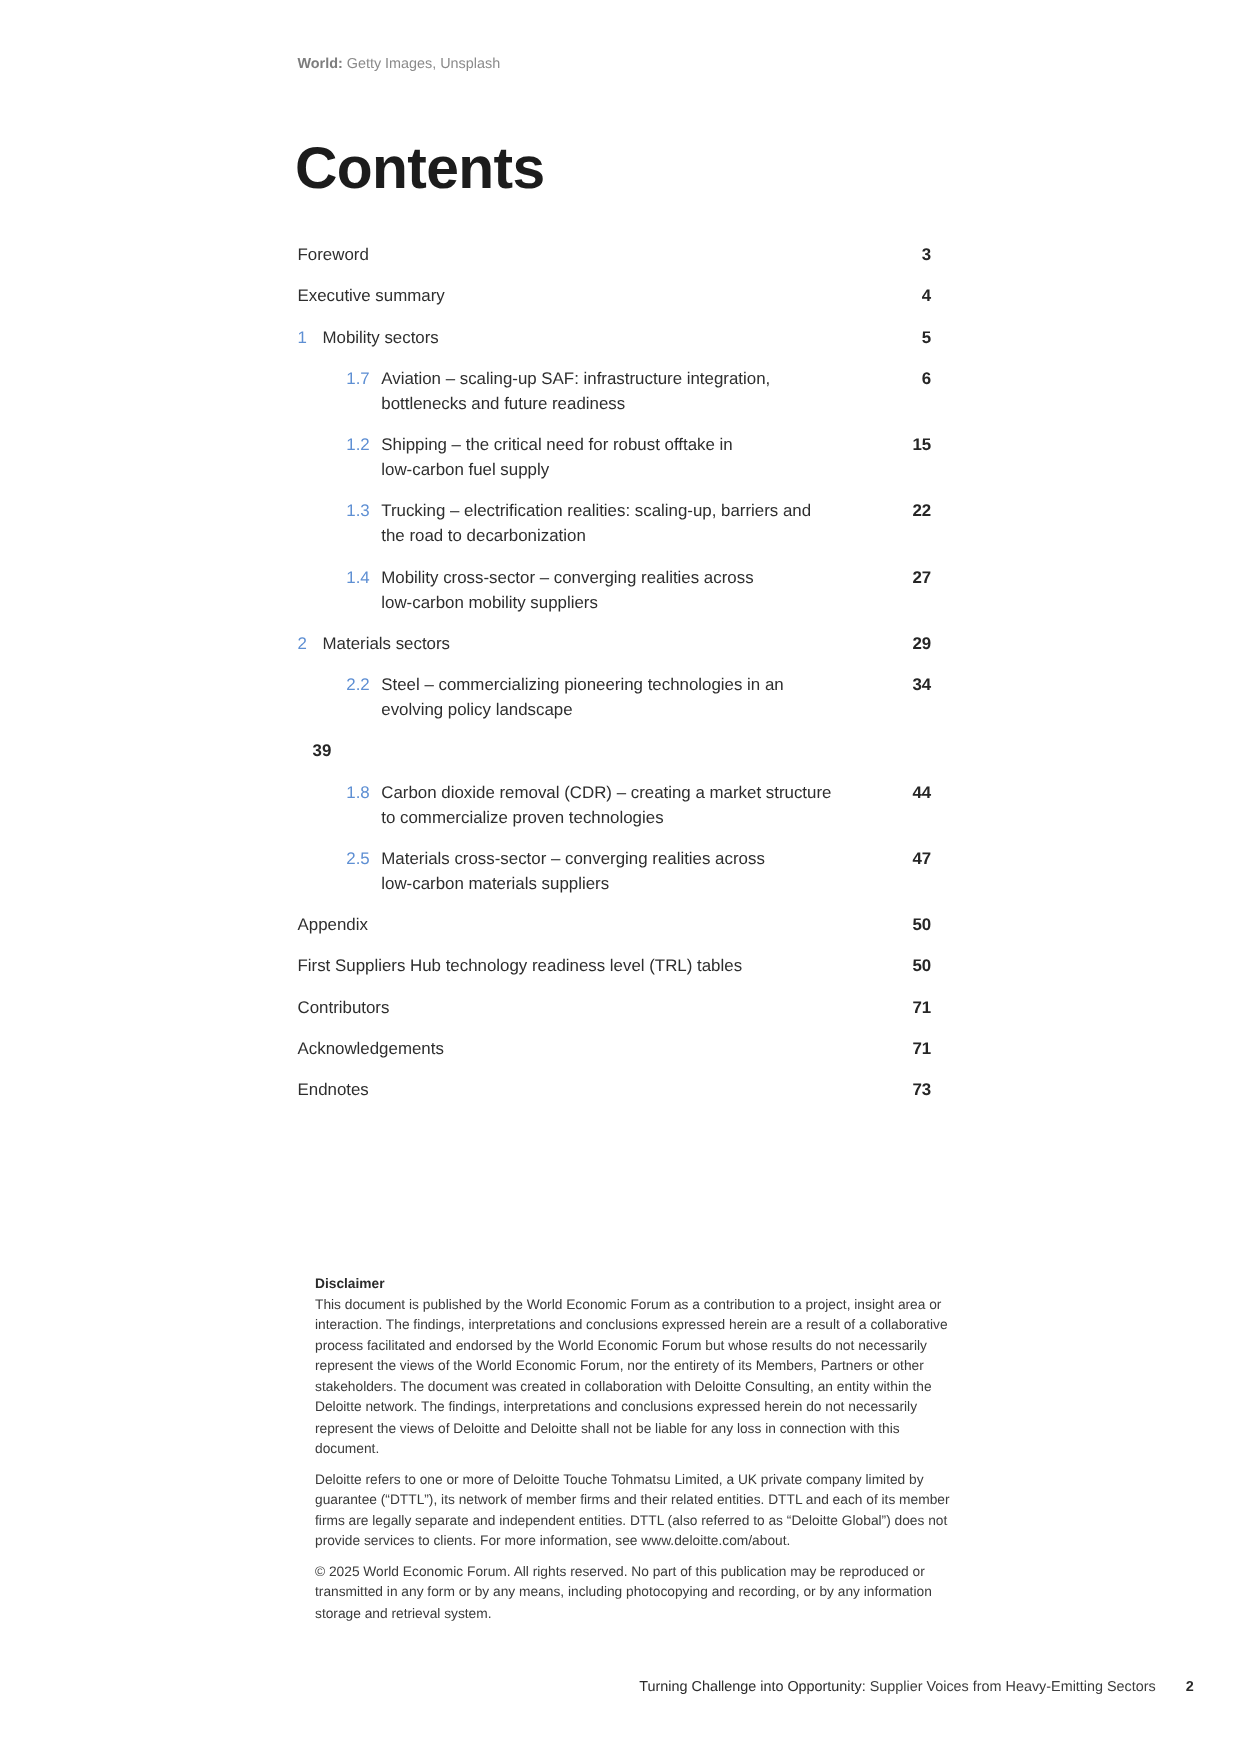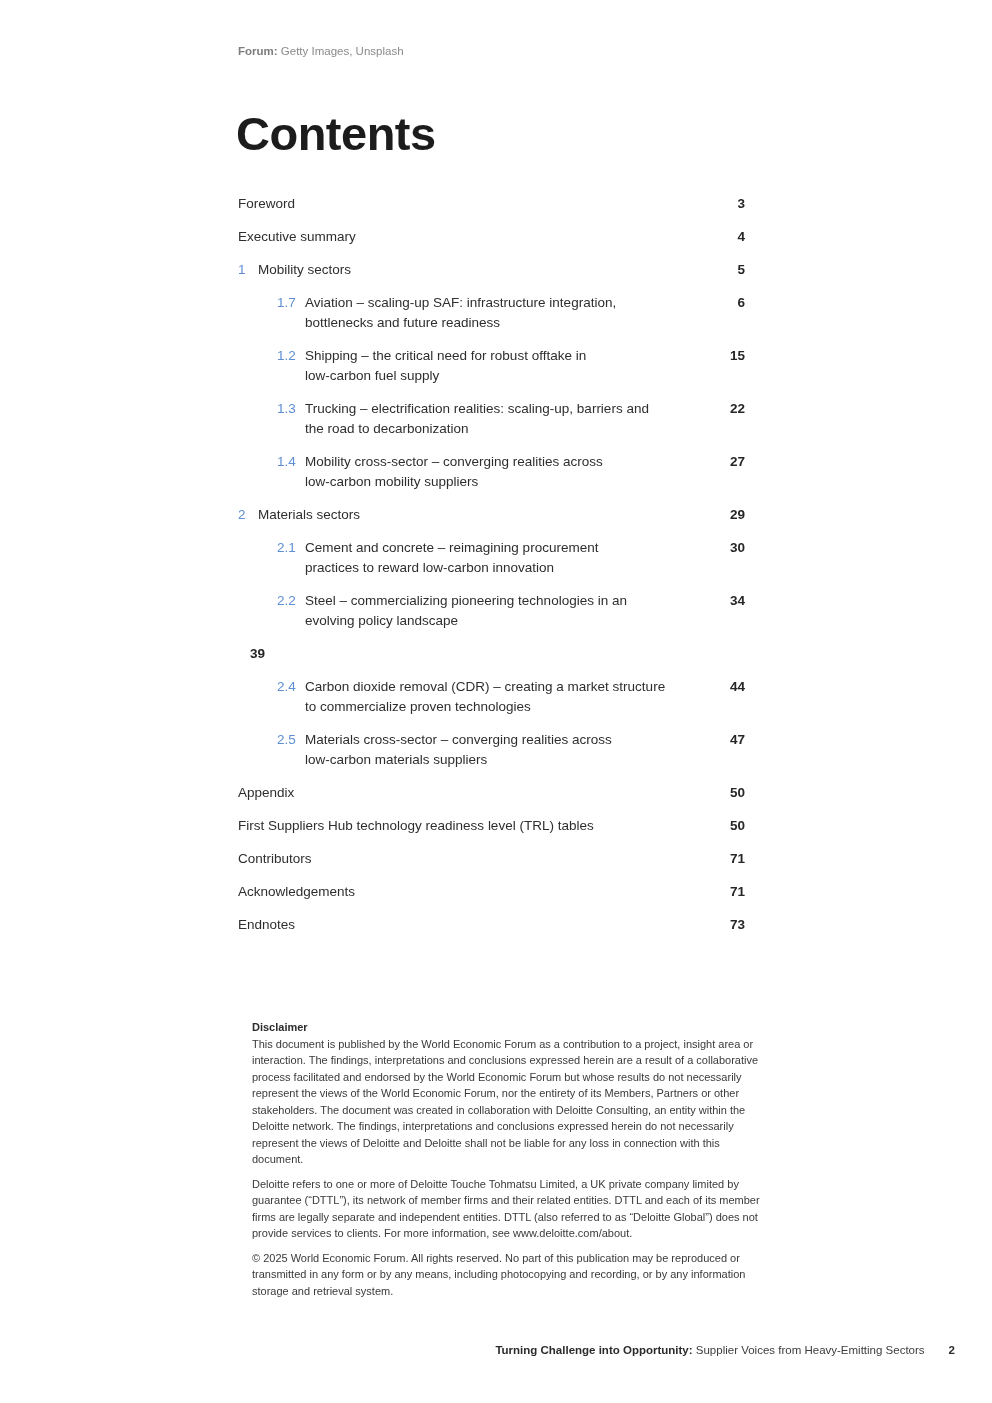--- a/index.html
+++ b/index.html
@@ -78,30 +78,30 @@
   .disclaimer p { margin: 0 0 8px 0; }
   
   .footer {
     position: absolute;
     top: 1344px;
     right: 37px;
     font-size: 11.5px;
     color: #3c3c3c;
     white-space: nowrap;
   }
-  .footer .footer-bold { font-weight: bold; color: #2b2b2b; }
+  .footer .footer-bold { font-weight: normal; color: #2b2b2b; }
   .footer .footer-page { font-weight: bold; color: #2b2b2b; margin-left: 24px; }
 </style>
 </head>
 <body>
 
 <div class="page">
 
   <div class="credit">
-    <span class="credit-label">Forum:</span><span> Getty Images, Unsplash</span>
+    <span class="credit-label">World:</span><span> Getty Images, Unsplash</span>
   </div>
 
   <div class="doc-title">Contents</div>
 
   <div class="toc" id="toc">
       <div class="toc-row">
         <div class="toc-left">
           <div class="toc-text">Foreword</div>
         </div>
         <span class="toc-page">3</span>
@@ -149,38 +149,31 @@
       </div>
       <div class="toc-row">
         <div class="toc-left">
           <span class="toc-num">2</span>
           <div class="toc-text">Materials sectors</div>
         </div>
         <span class="toc-page">29</span>
       </div>
       <div class="toc-row sub">
         <div class="toc-left">
-          <span class="toc-num">2.1</span>
-          <div class="toc-text">Cement and concrete – reimagining procurement<br>practices to reward low-carbon innovation</div>
-        </div>
-        <span class="toc-page">30</span>
-      </div>
-      <div class="toc-row sub">
-        <div class="toc-left">
           <span class="toc-num">2.2</span>
           <div class="toc-text">Steel – commercializing pioneering technologies in an<br>evolving policy landscape</div>
         </div>
         <span class="toc-page">34</span>
       </div>
       <div class="toc-row sub">
         <span class="toc-page">39</span>
       </div>
       <div class="toc-row sub">
         <div class="toc-left">
-          <span class="toc-num">2.4</span>
+          <span class="toc-num">1.8</span>
           <div class="toc-text">Carbon dioxide removal (CDR) – creating a market structure<br>to commercialize proven technologies</div>
         </div>
         <span class="toc-page">44</span>
       </div>
       <div class="toc-row sub">
         <div class="toc-left">
           <span class="toc-num">2.5</span>
           <div class="toc-text">Materials cross-sector – converging realities across<br>low-carbon materials suppliers</div>
         </div>
         <span class="toc-page">47</span>

